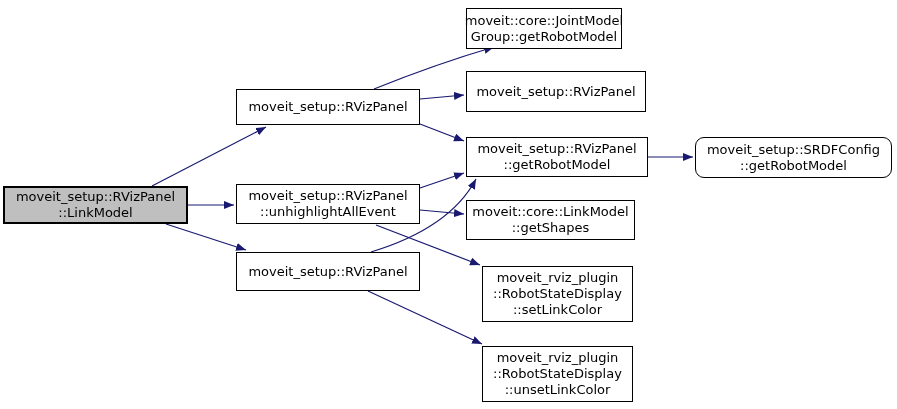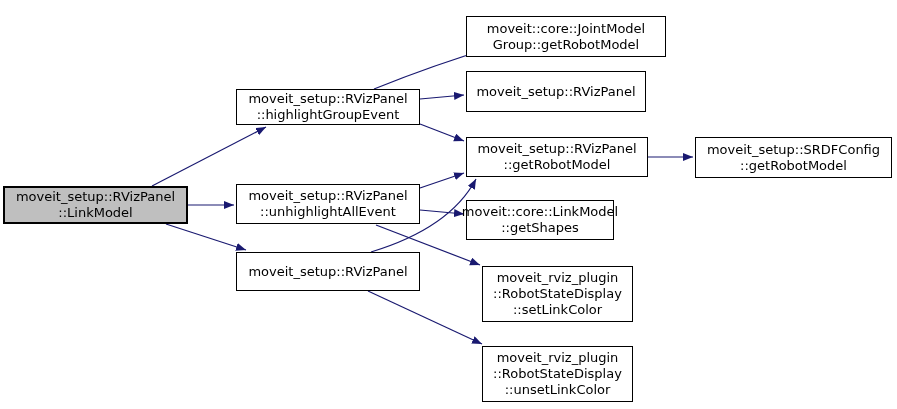--- a/index.html
+++ b/index.html
@@ -76,51 +76,50 @@
         <path d="M648,157 L693,157" class="edge" marker-end="url(#arrowhead)"></path>
       </g>
   </svg>
 
 <div class="node highlighted" style="left: 3px; top: 186px; width: 185px; height: 38px;">
       <div class="node-line">moveit_setup::RVizPanel</div>
       <div class="node-line">::LinkModel</div>
     </div>
     <div class="node" style="left: 236px; top: 89px; width: 184px; height: 36px;">
       <div class="node-line">moveit_setup::RVizPanel</div>
-      <div class="node-line">::highlightGroupEvent</div>
     </div>
     <div class="node" style="left: 236px; top: 184px; width: 184px; height: 40px;">
       <div class="node-line">moveit_setup::RVizPanel</div>
       <div class="node-line">::unhighlightAllEvent</div>
     </div>
     <div class="node" style="left: 236px; top: 252px; width: 184px; height: 39px;">
       <div class="node-line">moveit_setup::RVizPanel</div>
     </div>
-    <div class="node" style="left: 466px; top: 16px; width: 200px; height: 41px;">
+    <div class="node" style="left: 466px; top: 8px; width: 156px; height: 41px;">
       <div class="node-line">moveit::core::JointModel</div>
       <div class="node-line">Group::getRobotModel</div>
     </div>
     <div class="node" style="left: 466px; top: 71px; width: 180px; height: 41px;">
       <div class="node-line">moveit_setup::RVizPanel</div>
     </div>
     <div class="node" style="left: 466px; top: 137px; width: 182px; height: 40px;">
       <div class="node-line">moveit_setup::RVizPanel</div>
       <div class="node-line">::getRobotModel</div>
     </div>
-    <div class="node" style="left: 466px; top: 200px; width: 148px; height: 40px;">
+    <div class="node" style="left: 466px; top: 200px; width: 169px; height: 40px;">
       <div class="node-line">moveit::core::LinkModel</div>
       <div class="node-line">::getShapes</div>
     </div>
     <div class="node" style="left: 482px; top: 266px; width: 151px; height: 56px;">
       <div class="node-line">moveit_rviz_plugin</div>
       <div class="node-line">::RobotStateDisplay</div>
       <div class="node-line">::setLinkColor</div>
     </div>
     <div class="node" style="left: 482px; top: 346px; width: 151px; height: 56px;">
       <div class="node-line">moveit_rviz_plugin</div>
       <div class="node-line">::RobotStateDisplay</div>
       <div class="node-line">::unsetLinkColor</div>
     </div>
-    <div class="node" style="left: 695px; top: 137px; width: 197px; height: 41px;">
+    <div class="node" style="left: 695px; top: 137px; width: 197px; height: 41px; border-radius: 9px;">
       <div class="node-line">moveit_setup::SRDFConfig</div>
       <div class="node-line">::getRobotModel</div>
     </div>
   </div>
 
 </body></html>

